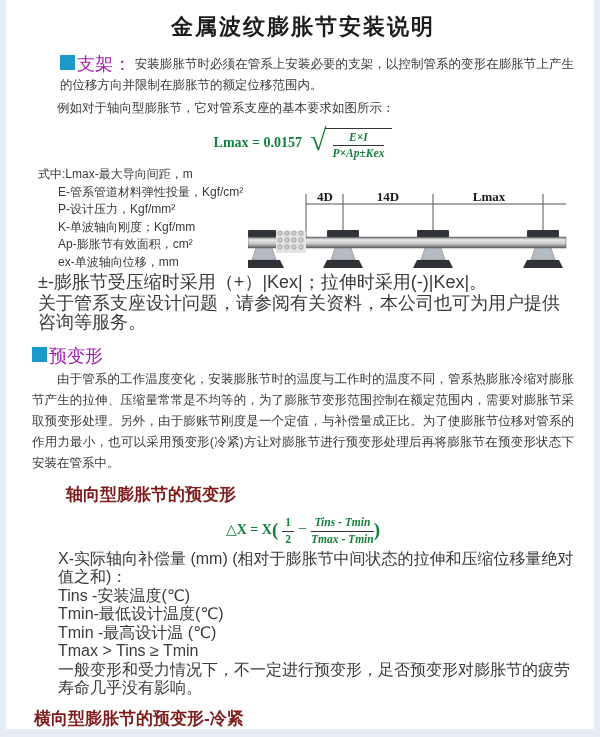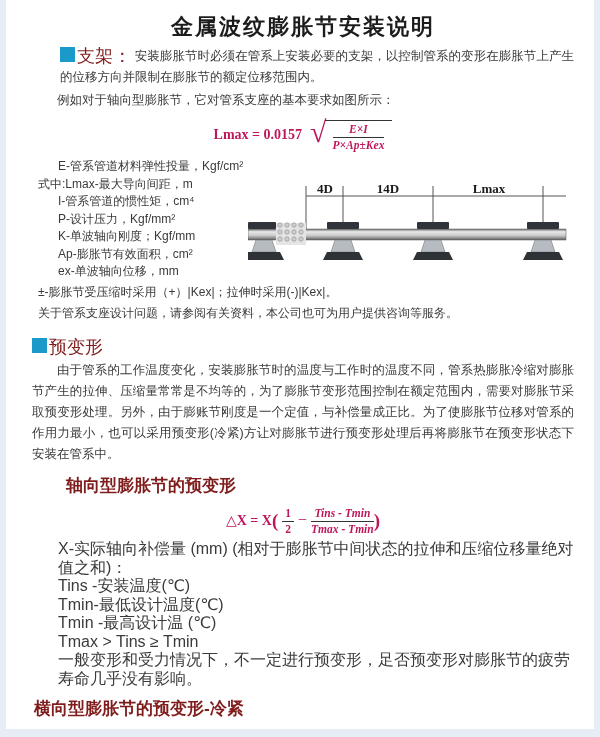--- a/index.html
+++ b/index.html
@@ -9,52 +9,52 @@
     font-family:"Liberation Sans","DejaVu Sans",sans-serif;
     color:#3a3a3a; overflow:hidden;
   }
   .page {
     width:600px; height:737px;
     border-left:6px solid #e6edf4; border-right:6px solid #e6edf4; border-bottom:8px solid #e6edf4;
     padding:10px 20px 0 26px; position:relative;
   }
   .title {
     text-align:center; font-size:22px; font-weight:bold; color:#1c1c1c;
-    letter-spacing:2px; margin:2px 0 4px 0;
+    letter-spacing:2px; margin:2px 0 12px 0;
   }
   .sec-square {
     display:inline-block; width:15px; height:15px; background:#1b99c9;
     margin-right:2px; vertical-align:-2px;
   }
-  .sec-head { color:#7f1d1d; font-size:18px; line-height:1; vertical-align:-2px; }
+  .sec-head { color:#a21caf; font-size:18px; line-height:1; vertical-align:-2px; }
   .body-txt { font-size:12.5px; line-height:21px; text-align:justify; margin:0; color:#3a3a3a; }
   .p-first { text-indent:0; padding-left:28px; text-indent:0; margin-top:2px; }
   .p-first .intro-txt { font-size:12.5px; }
   .p2 { text-indent:2em; margin-top:2px; }
 
   
-  .formula { text-align:center; font-family:"Liberation Serif","DejaVu Serif",serif; color:#be185d; }
+  .formula { text-align:center; font-family:"Liberation Serif","DejaVu Serif",serif; color:#15803d; }
   .f-bold { font-weight:bold; font-size:14px; }
   .frac { display:inline-block; vertical-align:middle; text-align:center; font-size:11.5px; line-height:1.15;font-weight:bold; }
   .frac .num { display:block; border-bottom:1px solid #333; padding:0 3px 1px 3px; }
   .frac .den { display:block; padding-top:1px; }
   .ital { font-style:italic; }
   .root { display:inline-flex; align-items:flex-start; margin-left:8px; vertical-align:middle; }
   .rad-sign { font-size:30px; line-height:26px; font-weight:400; margin-right:-2px; }
   .root-content { border-top:1.5px solid #333; padding:2px 8px 0 8px; margin-top:1px; }
   .root-content .frac .num { border-bottom:1px solid #333; }
   .bigp { font-size:19px; vertical-align:-2px; font-weight:bold; }
   .f1 { margin:8px 0 6px 0; }
   .f2 { margin:10px 0 4px 0; }
 
   
   .defs { position:relative; margin-top:4px; }
   .def-line { font-size:12px; line-height:17.5px; margin-left:6px; white-space:nowrap; }
   .def-line.sub { margin-left:26px; }
-  .pm-line, .consult-line { font-size:12px; line-height:19px; margin-left:6px; margin-top:2px; }
+  .pm-line, .consult-line { font-size:18px; line-height:19px; margin-left:6px; margin-top:2px; }
   .diagram { position:absolute; left:216px; top:24px; }
 
   .sec2-head { margin-top:14px; }
   .sub-head { color:#7f1d1d; font-size:17px; font-weight:bold; margin:9px 0 0 34px; }
   .sub-head.lat { margin-left:2px; }
   .note { font-size:12.5px; line-height:21px; margin:4px 0 0 0; text-align:justify; }
   .item-line { font-size:16px; line-height:18.5px; margin-left:26px; }
 </style>
 </head>
 <body>
@@ -68,23 +68,22 @@
   <p class="body-txt p2">例如对于轴向型膨胀节，它对管系支座的基本要求如图所示：</p>
 
   <div class="formula f1">
     <span class="f-bold">Lmax = 0.0157</span><span class="root">
         <span class="rad-sign">√</span>
         <span class="root-content"><span class="frac ital"><span class="num">E×I</span><span class="den">P×Ap±Kex</span></span></span>
       </span>
   </div>
 
   <div class="defs">
+    <div class="def-line">式中:Lmax-最大导向间距，m</div>
     <div class="def-line sub">E-管系管道材料弹性投量，Kgf/cm²</div>
-    <div class="def-line">式中:Lmax-最大导向间距，m</div>
-    <div class="def-line sub">I-管系管道的惯性矩，cm⁴</div>
     <div class="def-line sub">P-设计压力，Kgf/mm²</div>
     <div class="def-line sub">K-单波轴向刚度；Kgf/mm</div>
     <div class="def-line sub">Ap-膨胀节有效面积，cm²</div>
     <div class="def-line sub">ex-单波轴向位移，mm</div>
 
     <svg class="diagram" width="352" height="102" viewBox="0 0 352 102">
       <defs>
         <linearGradient id="pipeGrad" x1="0" y1="0" x2="0" y2="1">
           <stop offset="0" stop-color="#6f6f6f"></stop>
           <stop offset="0.25" stop-color="#e9e9e9"></stop>

